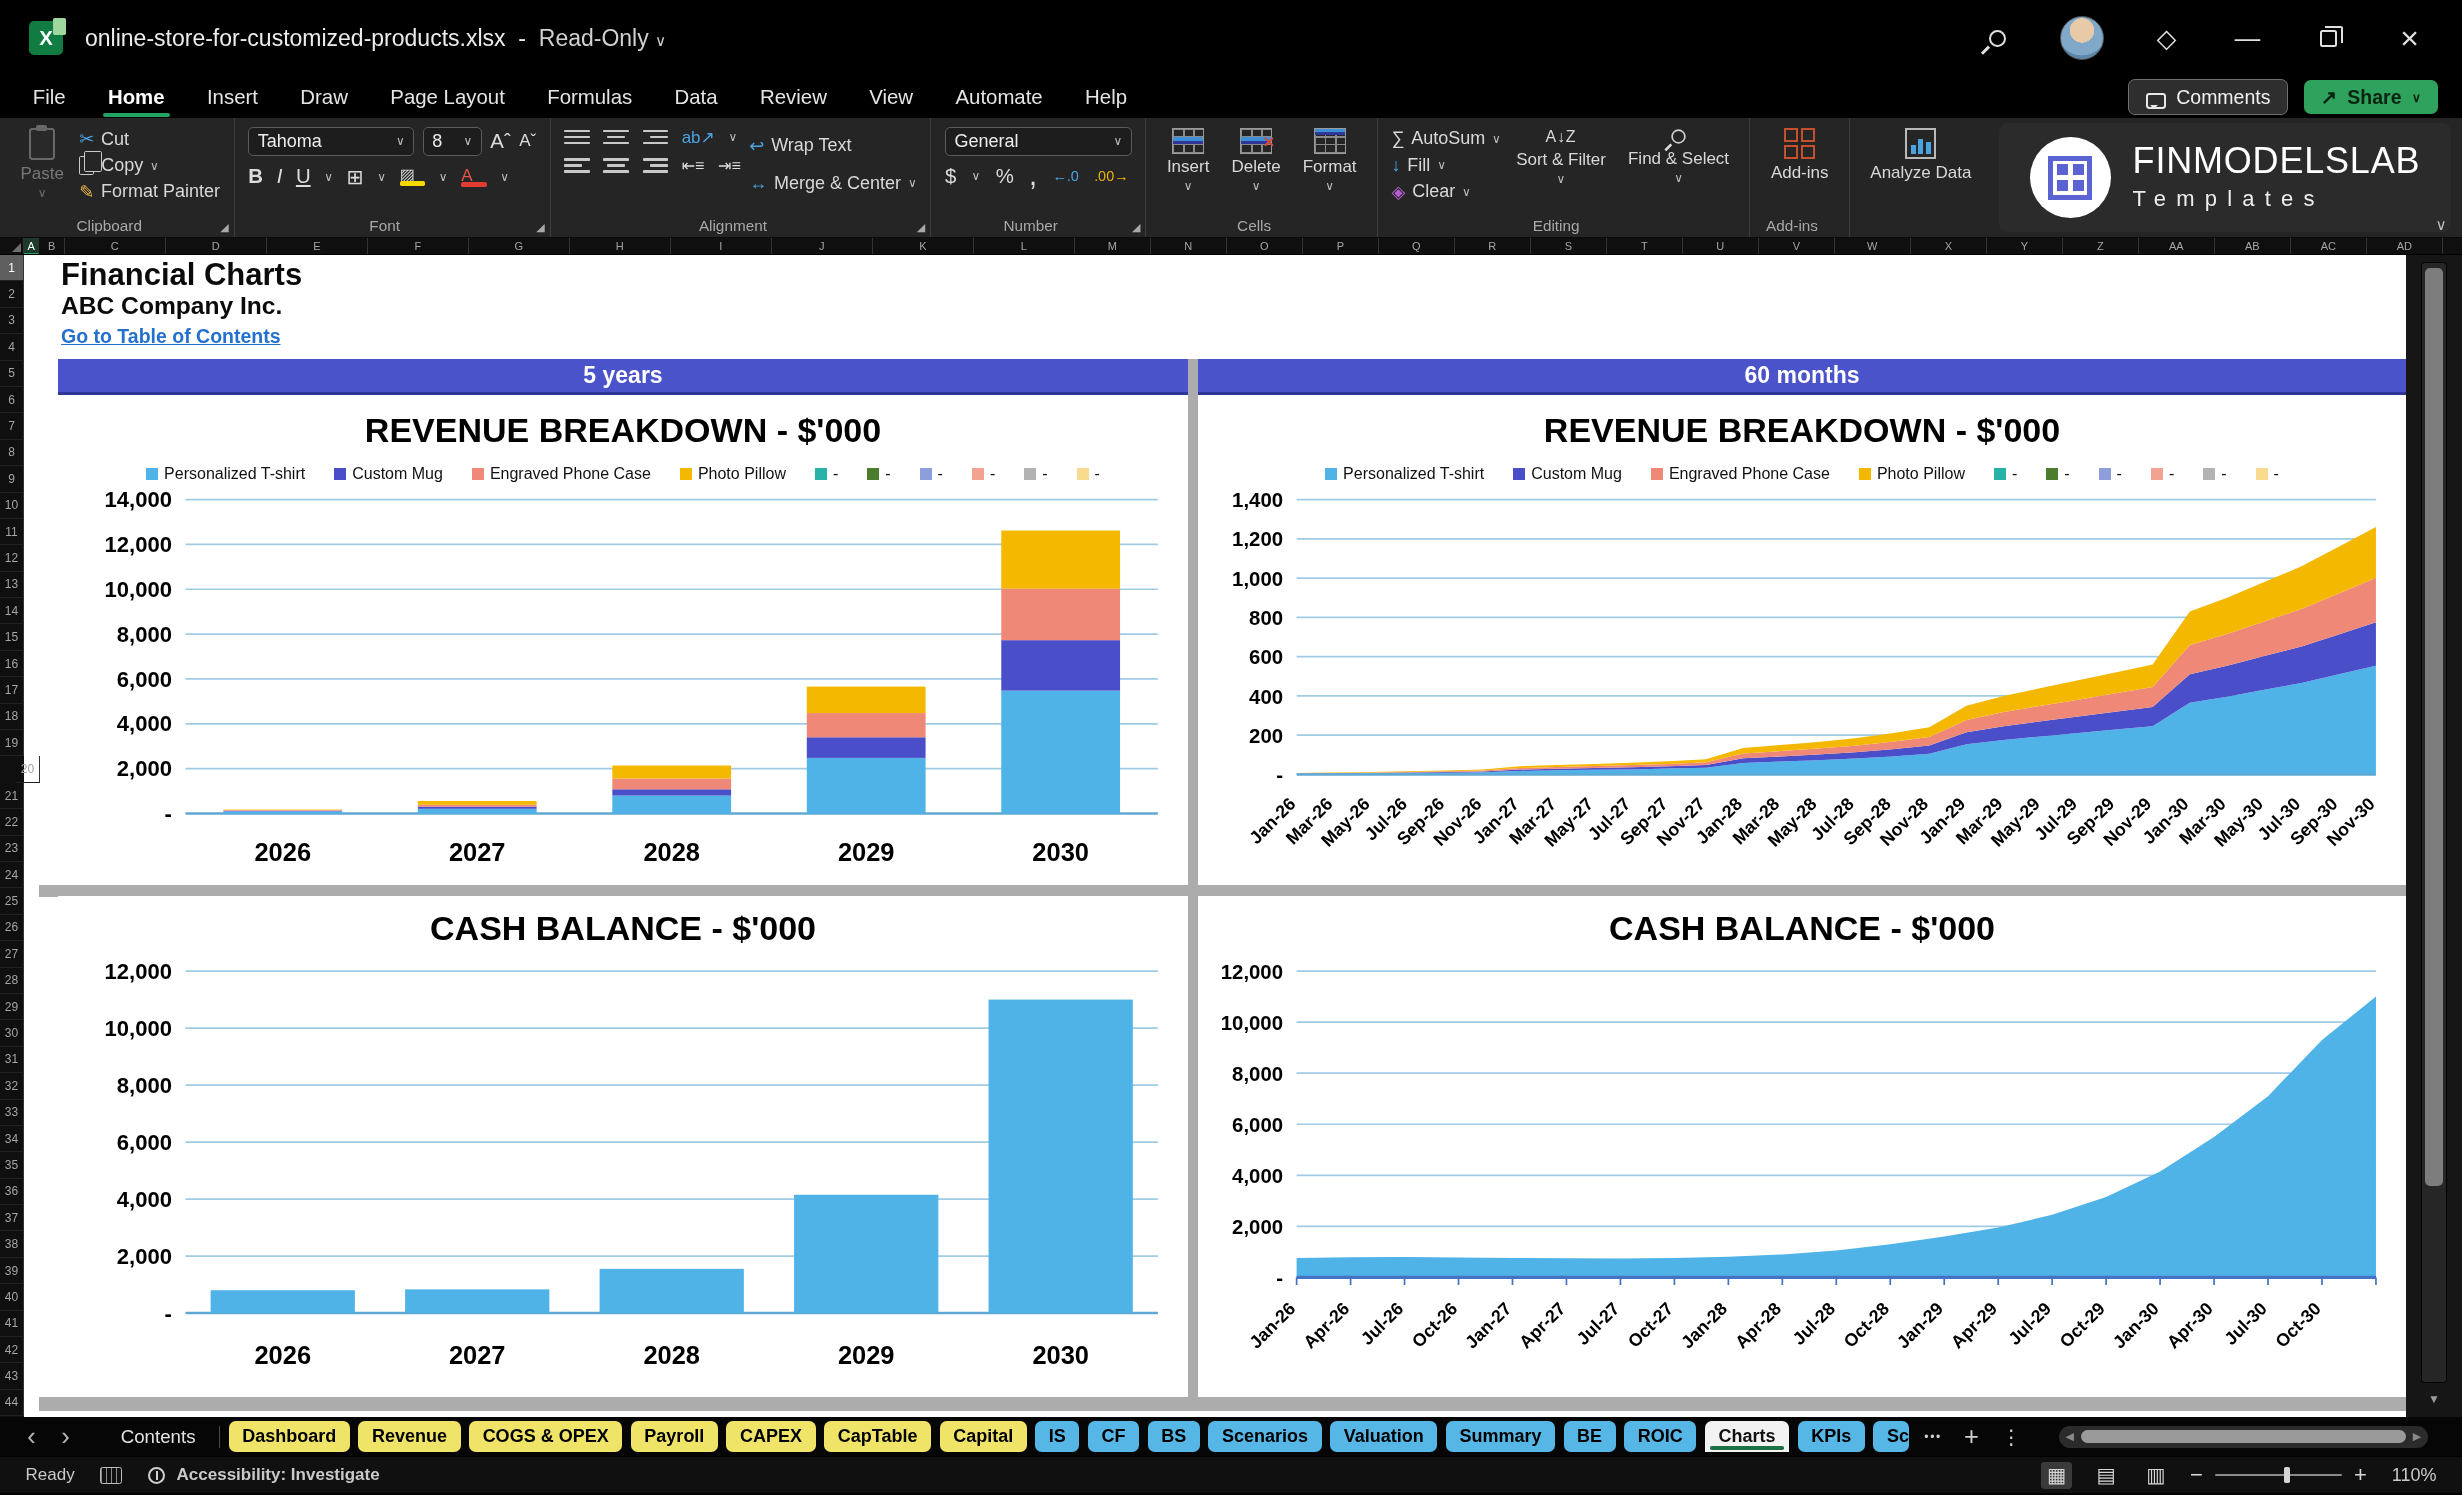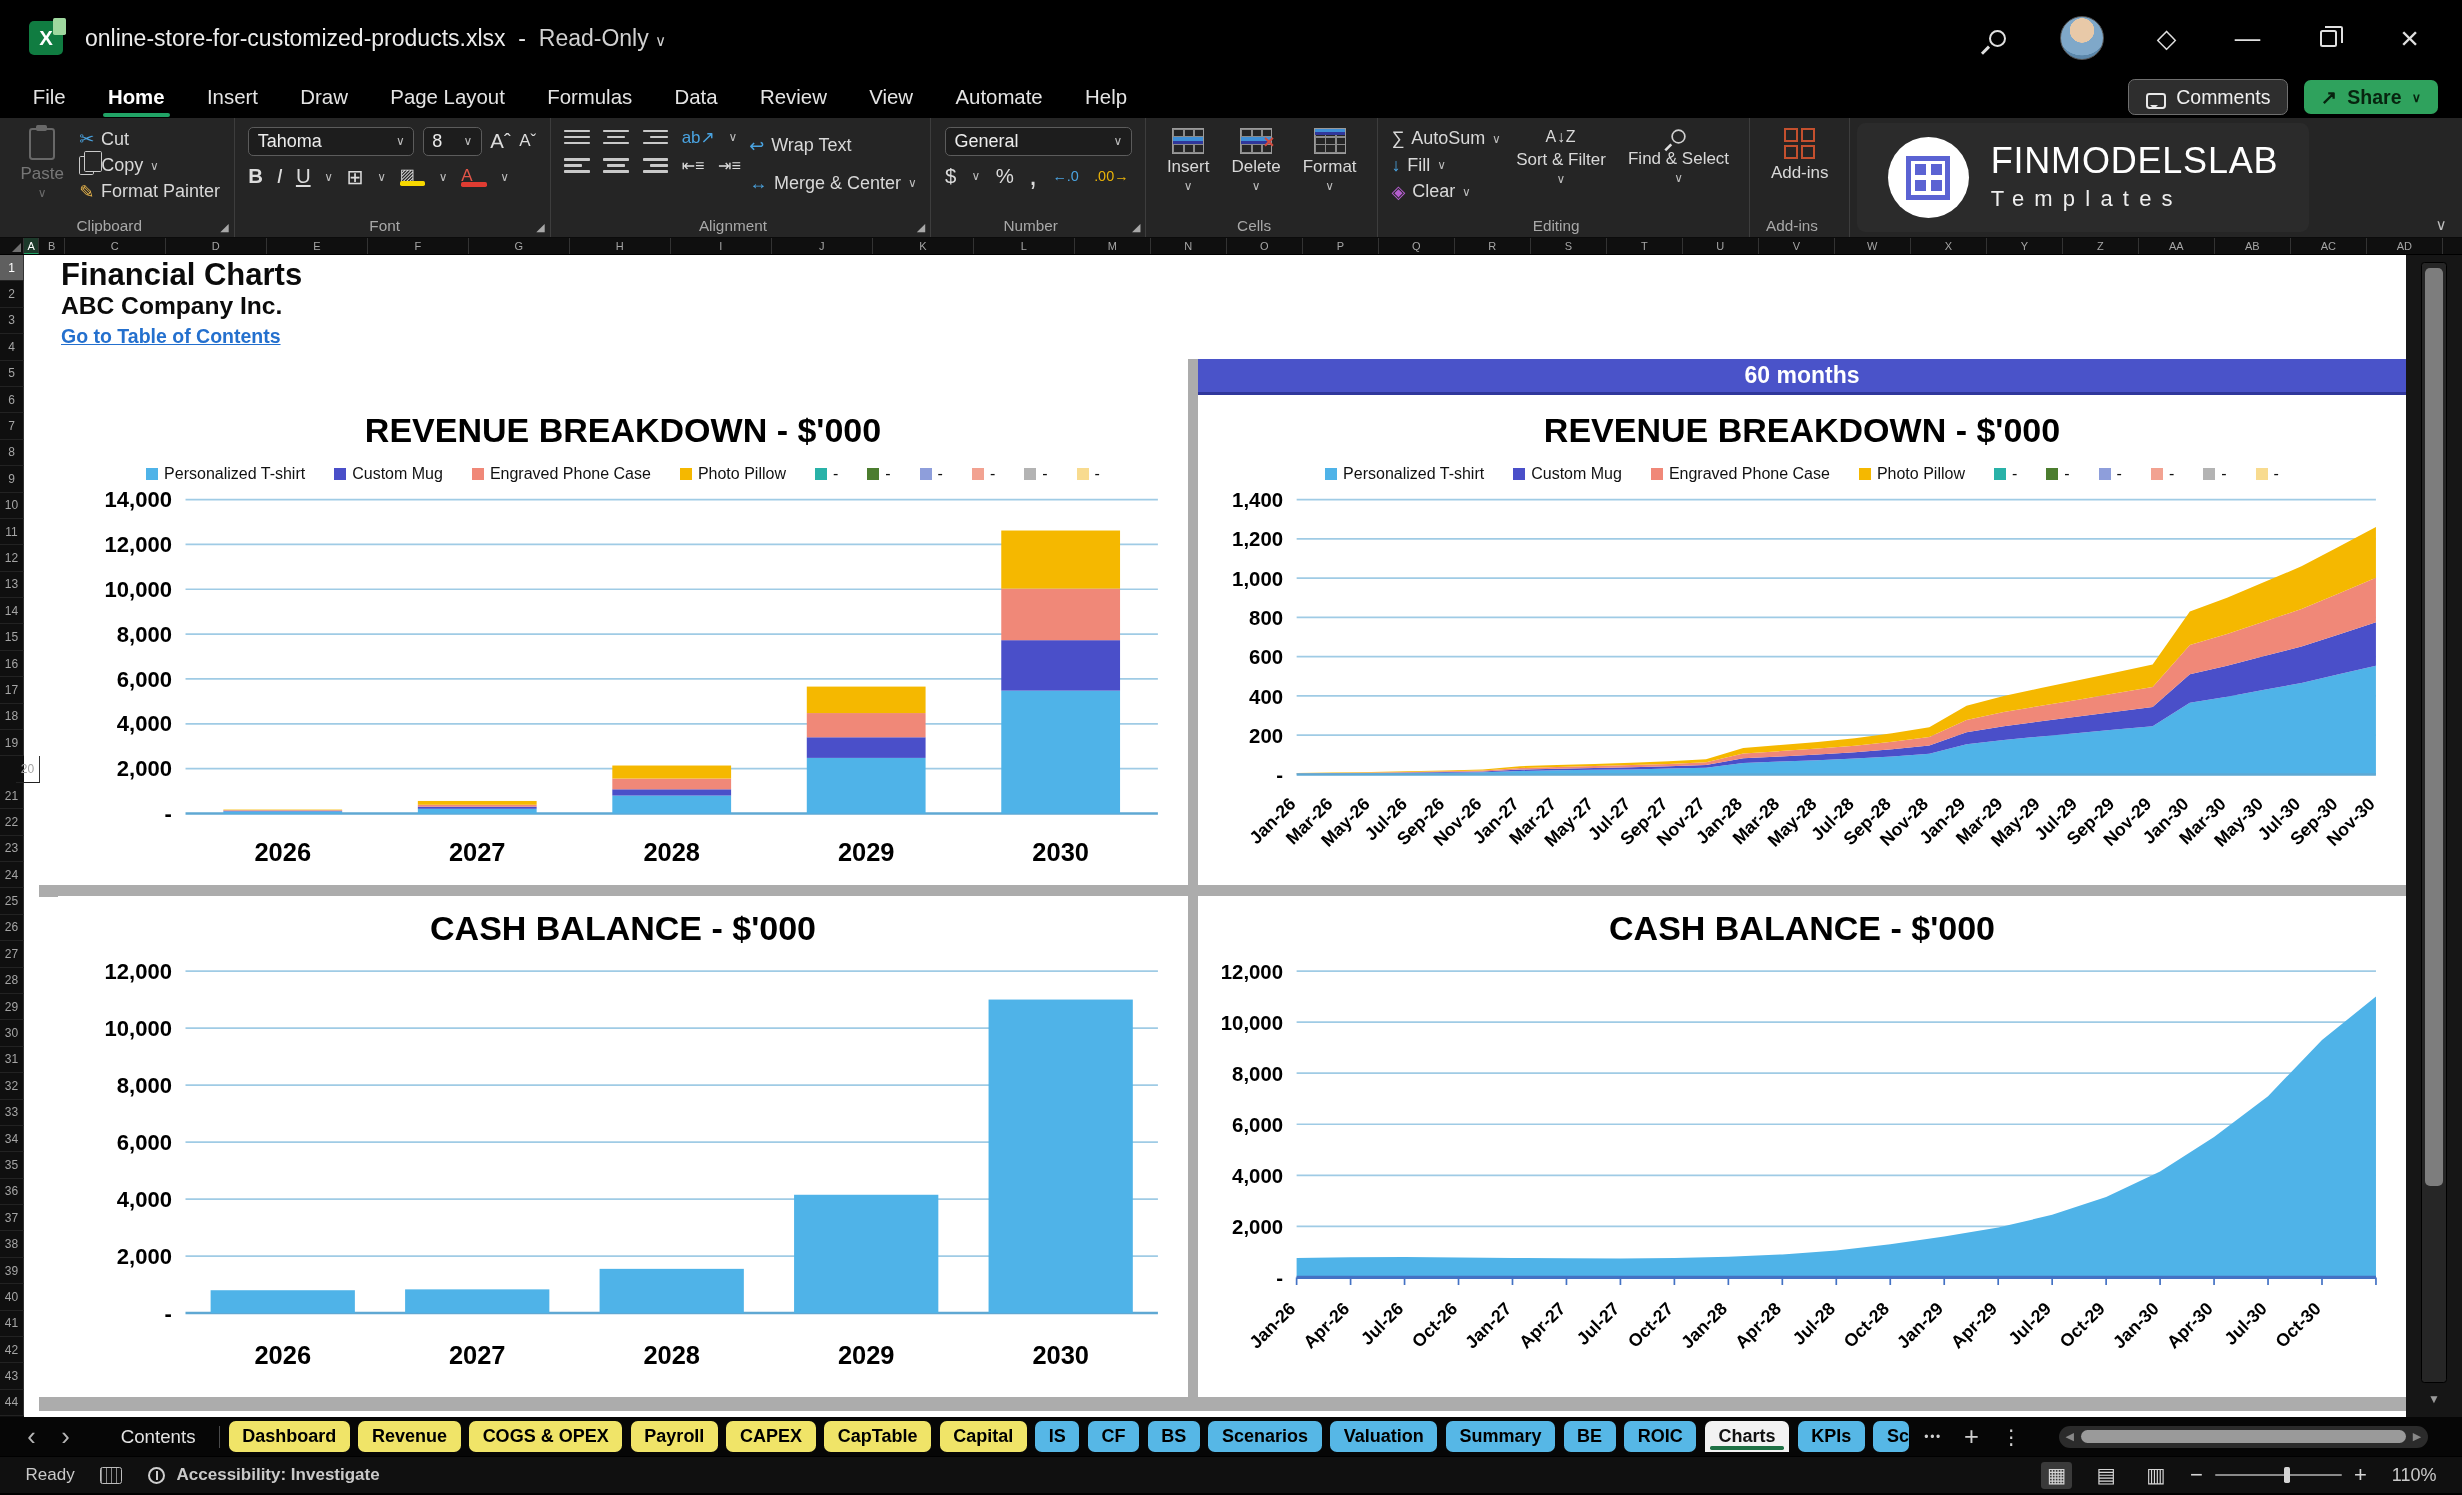--- a/index.html
+++ b/index.html
@@ -387,20 +387,30 @@
             <i></i>
             <i></i>
             <i></i>
             <i></i>
           </span>
         <span>Add-ins</span>
       </div>
       <div class="glabel">Add-ins</div>
     </div>
 
+    <div class="rgroup" style="border-right:none;">
+      <div class="bigbtn">
+        <span class="analyze-glyph">
+            <i style="height:8.5px"></i>
+            <i style="height:15.3px"></i>
+            <i style="height:12px"></i>
+          </span>
+        <span>Analyze Data</span>
+      </div>
+    </div>
 
     <div class="logoblock">
       <div class="logocircle">
         <div class="logogrid">
             <i></i>
             <i></i>
             <i></i>
             <i></i>
           </div>
       </div>
@@ -495,20 +505,21 @@
         <div class="rownum" style="height:26.4px;">42</div>
         <div class="rownum" style="height:26.4px;">43</div>
         <div class="rownum" style="height:26.4px;">44</div>
       </div>
 
     <div class="canvas">
       <div class="sheet-title">Financial Charts</div>
       <div class="sheet-company">ABC Company Inc.</div>
       <div class="sheet-link">Go to Table of Contents</div>
 
+      <div class="band" style="left:34px;top:104px;width:1130px;">5 years</div>
       <div class="band" style="left:1174px;top:104px;width:1208px;">60 months</div>
 
       <div class="card" style="left:34px;top:143px;width:1130px;height:486px;">
         <div class="ctitle">REVENUE BREAKDOWN - $'000</div>
         <div class="legend" id="legend-0">
             <span class="leg-item">
               <span class="leg-sw" style="background:#4FB3E8"></span>
               <span>Personalized T-shirt</span>
             </span>
             <span class="leg-item">

